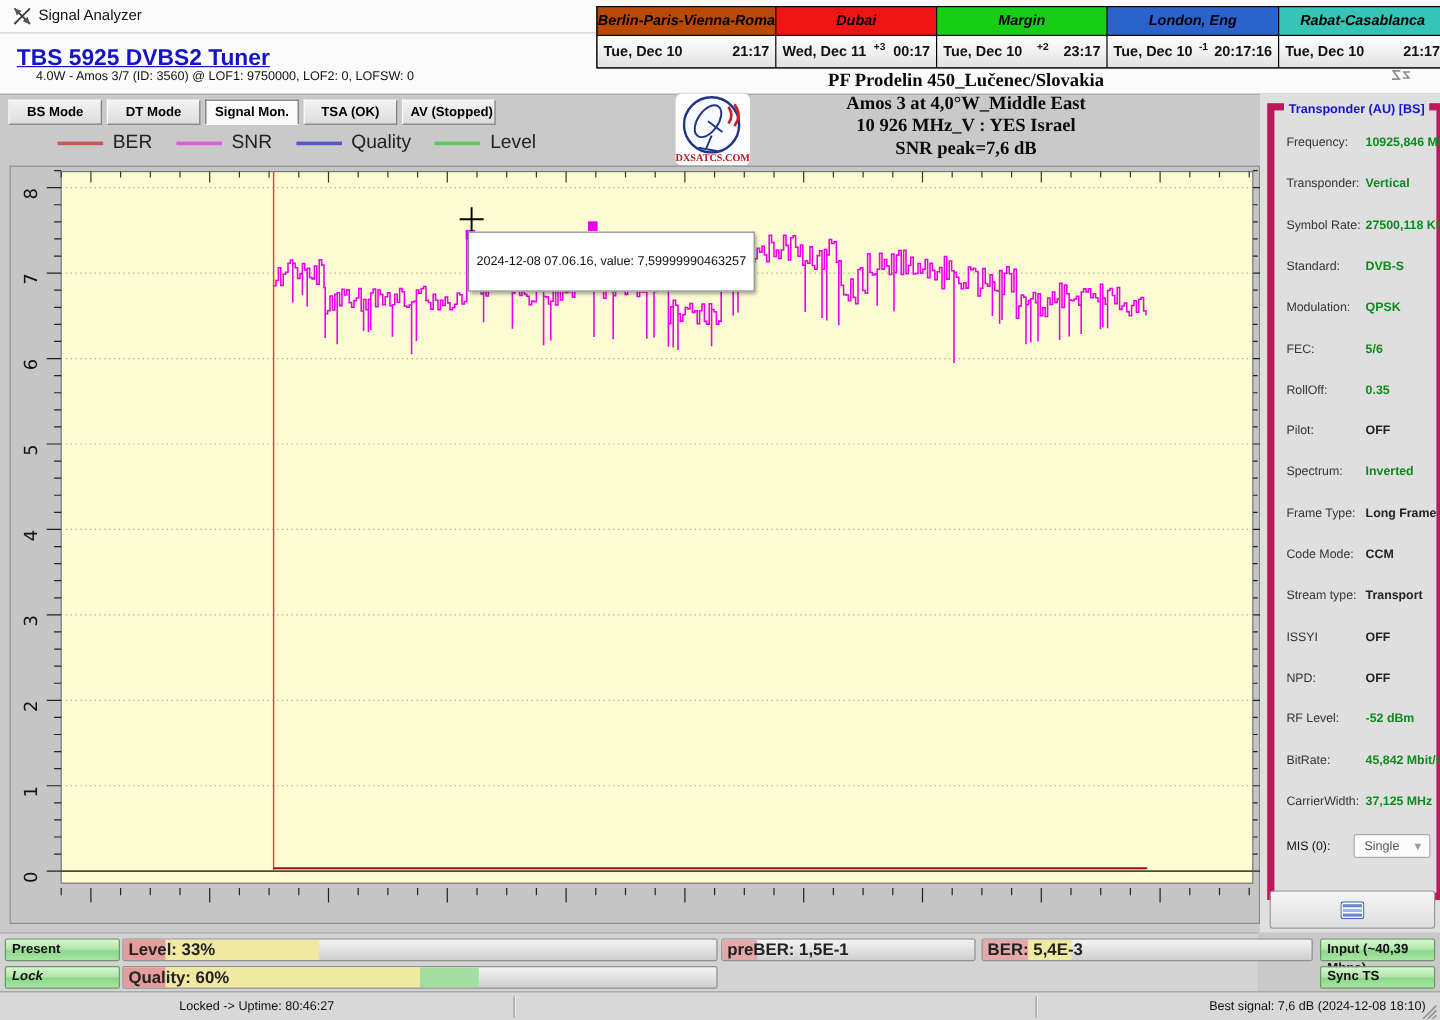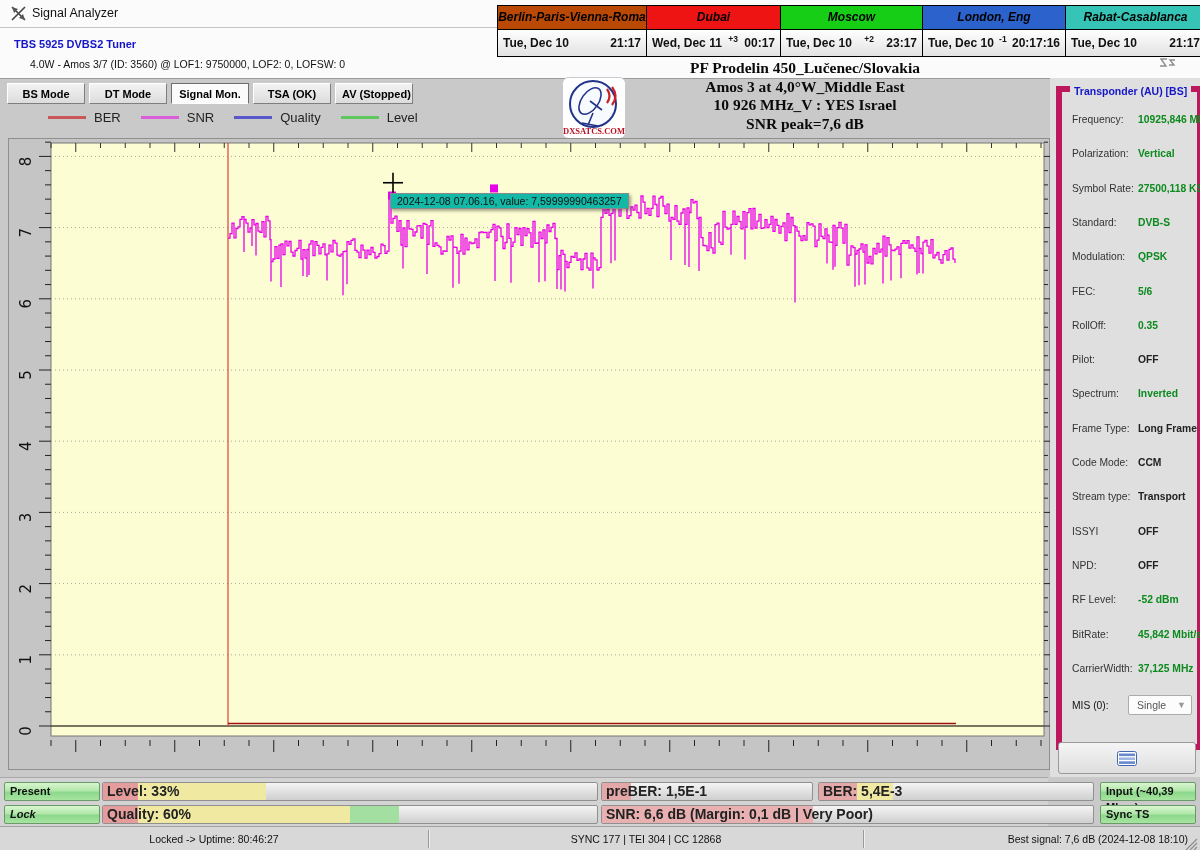--- a/index.html
+++ b/index.html
@@ -5,21 +5,21 @@
   html,body{margin:0;padding:0;}
   body{width:1200px;height:850px;position:relative;overflow:hidden;background:#C9C9C9;
        font-family:"Liberation Sans",sans-serif;color:#111;}
   
   .titlebar{position:absolute;left:0;top:0;width:1200px;height:27px;background:#FBFBFB;
             border-bottom:1px solid #C6C6C6;}
   .titlebar .app-title{position:absolute;left:32px;top:0;line-height:27px;font-size:12.5px;color:#111;}
   .titlebar .app-icon{position:absolute;left:10px;top:5px;}
   .white-band{position:absolute;left:0;top:28px;width:1200px;height:50px;background:#FBFBFB;
               border-bottom:1px solid #9B9B9B;}
-  .tuner-name{position:absolute;left:14px;top:38px;font-size:11px;font-weight:bold;color:#1414C8;}
+  .tuner-name{position:absolute;left:14px;top:38px;font-size:19px;font-weight:bold;color:#1414C8;text-decoration:underline;}
   .tuner-sub{position:absolute;left:30px;top:58px;font-size:10.5px;color:#111;}
   
   .clock-table{position:absolute;left:497px;top:5px;height:50px;display:flex;border:1px solid #000;background:#000;}
   .clock-col{display:flex;flex-direction:column;border-right:1px solid #000;}
   .clock-col:last-child{border-right:none;}
   .clock-head{height:23px;line-height:23px;text-align:center;font-style:italic;font-weight:bold;
               font-size:12px;color:#000;border-bottom:1px solid #000;white-space:nowrap;overflow:hidden;}
   .clock-time{height:26px;background:linear-gradient(#FFFFFF,#E2E2E2);display:flex;align-items:center;
               padding:0 5px;font-weight:bold;font-size:12px;white-space:nowrap;}
   .clock-time .day{flex:0 0 auto;}
@@ -29,31 +29,31 @@
   
   .mode-row{position:absolute;left:7px;top:83px;display:flex;gap:4px;}
   .mode-btn{width:78px;height:21px;font-size:11px;font-weight:bold;text-align:center;line-height:19px;
             background:linear-gradient(#F3F3F3,#DCDCDC);border:1px solid #7F7F7F;
             border-top-color:#FFF;border-left-color:#FFF;cursor:pointer;white-space:nowrap;}
   .mode-btn.active{background:#FBFBFB;border:1px solid #6E6E6E;border-bottom-color:#FFF;}
   
   .legend{position:absolute;left:48px;top:110px;display:flex;gap:20px;align-items:center;}
   .legend .item{display:flex;align-items:center;gap:8px;}
   .legend .swatch{width:38px;height:3px;display:inline-block;}
-  .legend .lbl{font-size:13px;color:#222;}
+  .legend .lbl{font-size:16px;color:#222;}
   
   .site-header{position:absolute;left:555px;top:59px;width:500px;text-align:center;
                font-family:"Liberation Serif",serif;font-weight:bold;font-size:15.5px;
                line-height:18.5px;color:#0A0A0A;}
   .logo{position:absolute;left:562px;top:77px;}
   
   .chart-panel{position:absolute;left:8px;top:138px;width:1042px;height:632px;background:#C5C5C5;
                border:1px solid #8F8F8F;box-sizing:border-box;}
-  .tooltip{position:absolute;left:381px;top:54px;background:#14b8a6;border:1px solid #8A8A8A;
-           box-shadow:2px 2px 3px rgba(0,0,0,.35);font-size:10.5px;padding:1px 6px;white-space:nowrap;z-index:5;}
+  .tooltip{position:absolute;left:381px;top:54px;background:#ffffff;border:1px solid #8A8A8A;
+           box-shadow:2px 2px 3px rgba(0,0,0,.35);font-size:10.5px;padding:18px 6px;white-space:nowrap;z-index:5;}
   
   .right-col{position:absolute;left:1050px;top:78px;width:150px;height:699px;background:#DFDFDF;}
   .groupbox{position:absolute;left:6px;top:8px;width:135px;height:652px;border:6px solid #be185d;}
   .groupbox .gb-title{position:absolute;left:8px;top:-7px;background:#DFDFDF;padding:0 4px;
                       font-size:10.5px;font-weight:bold;color:#1515C8;white-space:nowrap;}
   .tp-row{position:absolute;left:10px;width:122px;height:16px;font-size:10.3px;}
   .tp-row .tpl{position:absolute;left:0;color:#333;}
   .tp-row .tpv{position:absolute;left:66px;font-weight:bold;color:#222;white-space:nowrap;}
   .tp-row .tpv.green{color:#0B8A1D;}
   .mis-row{position:absolute;left:10px;top:608px;width:122px;font-size:10.3px;}
@@ -110,21 +110,21 @@
     </div>
     <div class="clock-col" style="width: 133px;">
       <div class="clock-head" style="background: rgb(238, 20, 20);">Dubai</div>
       <div class="clock-time">
         <span class="day">Wed, Dec 11</span>
         <span class="off">+3</span>
         <span class="tm">00:17</span>
       </div>
     </div>
     <div class="clock-col" style="width: 141px;">
-      <div class="clock-head" style="background: rgb(23, 206, 23);">Moscow</div>
+      <div class="clock-head" style="background: rgb(23, 206, 23);">Margin</div>
       <div class="clock-time">
         <span class="day">Tue, Dec 10</span>
         <span class="off">+2</span>
         <span class="tm">23:17</span>
       </div>
     </div>
     <div class="clock-col" style="width: 142px;">
       <div class="clock-head" style="background: rgb(43, 98, 203);">London, Eng</div>
       <div class="clock-time">
         <span class="day">Tue, Dec 10</span>
@@ -391,21 +391,21 @@
 
 <div class="right-col">
   <div class="groupbox">
     <div class="gb-title">Transponder (AU) [BS]</div>
     <div id="tp-rows">
         <div class="tp-row" style="top: 22px;">
           <span class="tpl">Frequency:</span>
           <span class="tpv green">10925,846 MHz</span>
         </div>
         <div class="tp-row" style="top: 56.3px;">
-          <span class="tpl">Polarization:</span>
+          <span class="tpl">Transponder:</span>
           <span class="tpv green">Vertical</span>
         </div>
         <div class="tp-row" style="top: 90.6px;">
           <span class="tpl">Symbol Rate:</span>
           <span class="tpv green">27500,118 KS/s</span>
         </div>
         <div class="tp-row" style="top: 124.9px;">
           <span class="tpl">Standard:</span>
           <span class="tpv green">DVB-S</span>
         </div>
@@ -501,32 +501,27 @@
     <span>Input (~40,39 Mbps)</span></div>
 
   <div class="badge r2" style="left:4px;width:89px;font-style:italic;">
     <span>Lock</span></div>
   <div class="meter r2" style="left:102px;width:494px;">
     <span class="mlabel">Quality: 60%</span>
       <div class="meter-fill" style="left: 0%; width: 7%; background: rgb(229, 156, 156);"></div>
       <div class="meter-fill" style="left: 7%; width: 43%; background: rgb(239, 233, 162);"></div>
       <div class="meter-fill" style="left: 50%; width: 10%; background: rgb(162, 223, 160);"></div>
     </div>
-  <div class="meter r2" style="left:601px;width:491px;">
-    <span class="mlabel">SNR: 6,6 dB (Margin: 0,1 dB | Very Poor)</span>
-      <div class="meter-fill" style="left: 0%; width: 43%; background: rgb(232, 176, 176);"></div>
-    </div>
   <div class="badge r2" style="left:1100px;width:89px;">
     <span>Sync TS</span></div>
 </div>
 
 <div class="statusbar">
   <div class="sb-cell" style="left:0;width:428px;">Locked -&gt; Uptime: 80:46:27</div>
   <div class="sb-sep" style="left:428px;"></div>
-  <div class="sb-cell" style="left:429px;width:434px;">SYNC 177 | TEI 304 | CC 12868</div>
   <div class="sb-sep" style="left:863px;"></div>
   <div class="sb-cell" style="left:864px;width:324px;text-align:right;">Best signal: 7,6 dB (2024-12-08 18:10)</div>
   <div class="grip">
     <svg width="13" height="13" viewBox="0 0 13 13">
       <path d="M12 1 L1 12 M12 5 L5 12 M12 9 L9 12" stroke="#909090" stroke-width="1.3"></path>
     </svg>
   </div>
 </div>
 
 </body></html>

